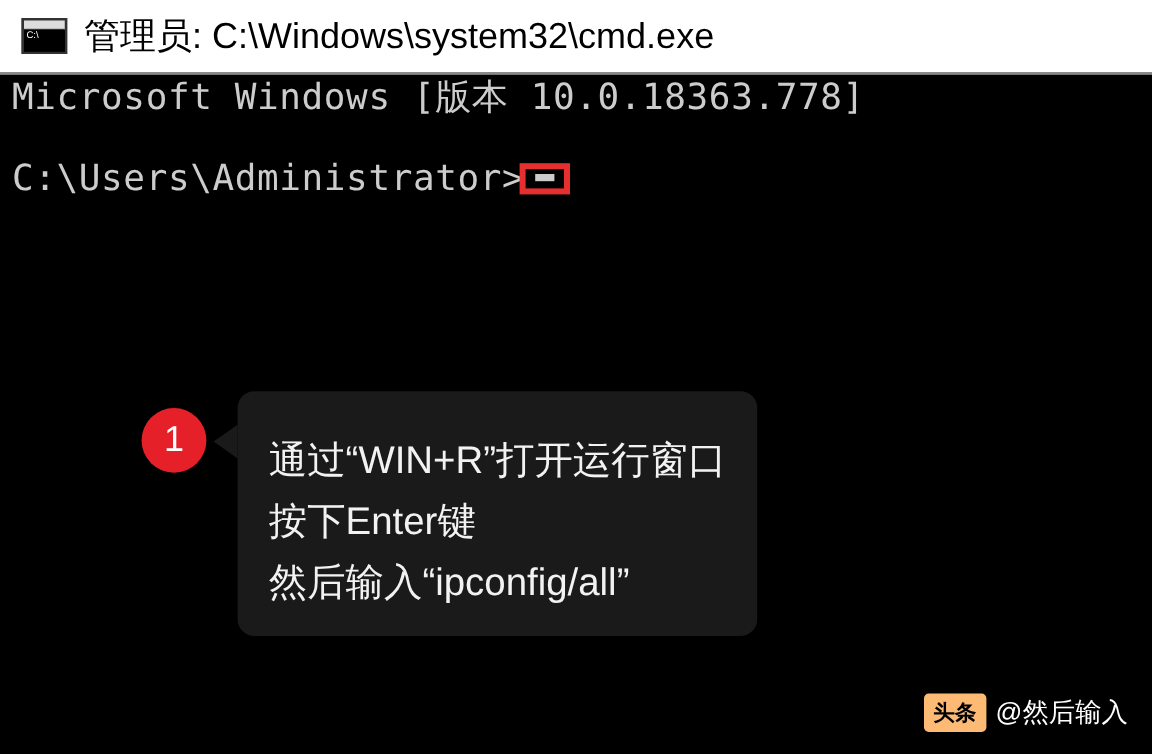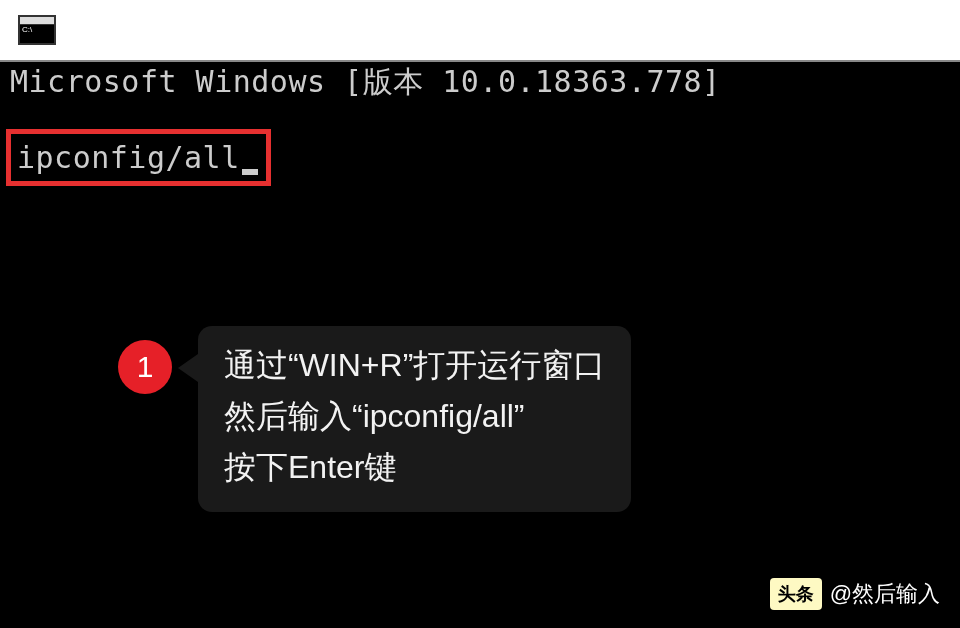--- a/index.html
+++ b/index.html
@@ -103,74 +103,75 @@
       width: 0; height: 0;
       border-top: 14px solid transparent;
       border-bottom: 14px solid transparent;
       border-right: 20px solid #1a1a1a;
       margin-top: 28px;
       margin-left: 6px;
     }
     .callout-body {
       background: #1a1a1a;
       border-radius: 14px;
-      padding: 14px 26px 18px 26px;
+      padding: 32px 26px 18px 26px;
       color: #f2f2f2;
       font-size: 32px;
       line-height: 1.6;
     }
     .watermark {
       position: absolute;
       right: 20px;
       bottom: 18px;
       display: flex;
       align-items: center;
       gap: 8px;
     }
     .wm-icon {
-      background: #fef9c3;
+      background: #fdba74;
       color: #000;
       font-size: 18px;
       font-weight: 600;
       padding: 4px 8px;
       border-radius: 4px;
     }
     .wm-text {
       color: #fff;
       font-size: 22px;
     }
   </style>
 </head>
 <body>
 
 <div class="title-bar">
   <div class="cmd-icon">
     <div class="cmd-icon-top"></div>
     <div class="cmd-icon-body">C:\</div>
   </div>
+  <span class="title-text">管理员: C:\Windows\system32\cmd.exe</span>
 </div>
 
 <div class="terminal">
   <div class="term-line">Microsoft Windows [版本 10.0.18363.778]</div>
   <div class="prompt-line">
+    <span>C:\Users\Administrator&gt;</span>
     <span class="highlight-box">
-      <span>ipconfig/all</span>
       <span class="cursor"></span>
     </span>
   </div>
 </div>
 
 <div class="callout">
   <div class="callout-badge">
     <span>1</span>
   </div>
   <div class="callout-tail"></div>
   <div class="callout-body">
     <div>通过“WIN+R”打开运行窗口</div>
+    <div>按下Enter键</div>
     <div>然后输入“ipconfig/all”</div>
-    <div>按下Enter键</div>
   </div>
 </div>
 
 <div class="watermark">
   <span class="wm-icon">头条</span>
   <span class="wm-text">@然后输入</span>
 </div>
 
 </body></html>

